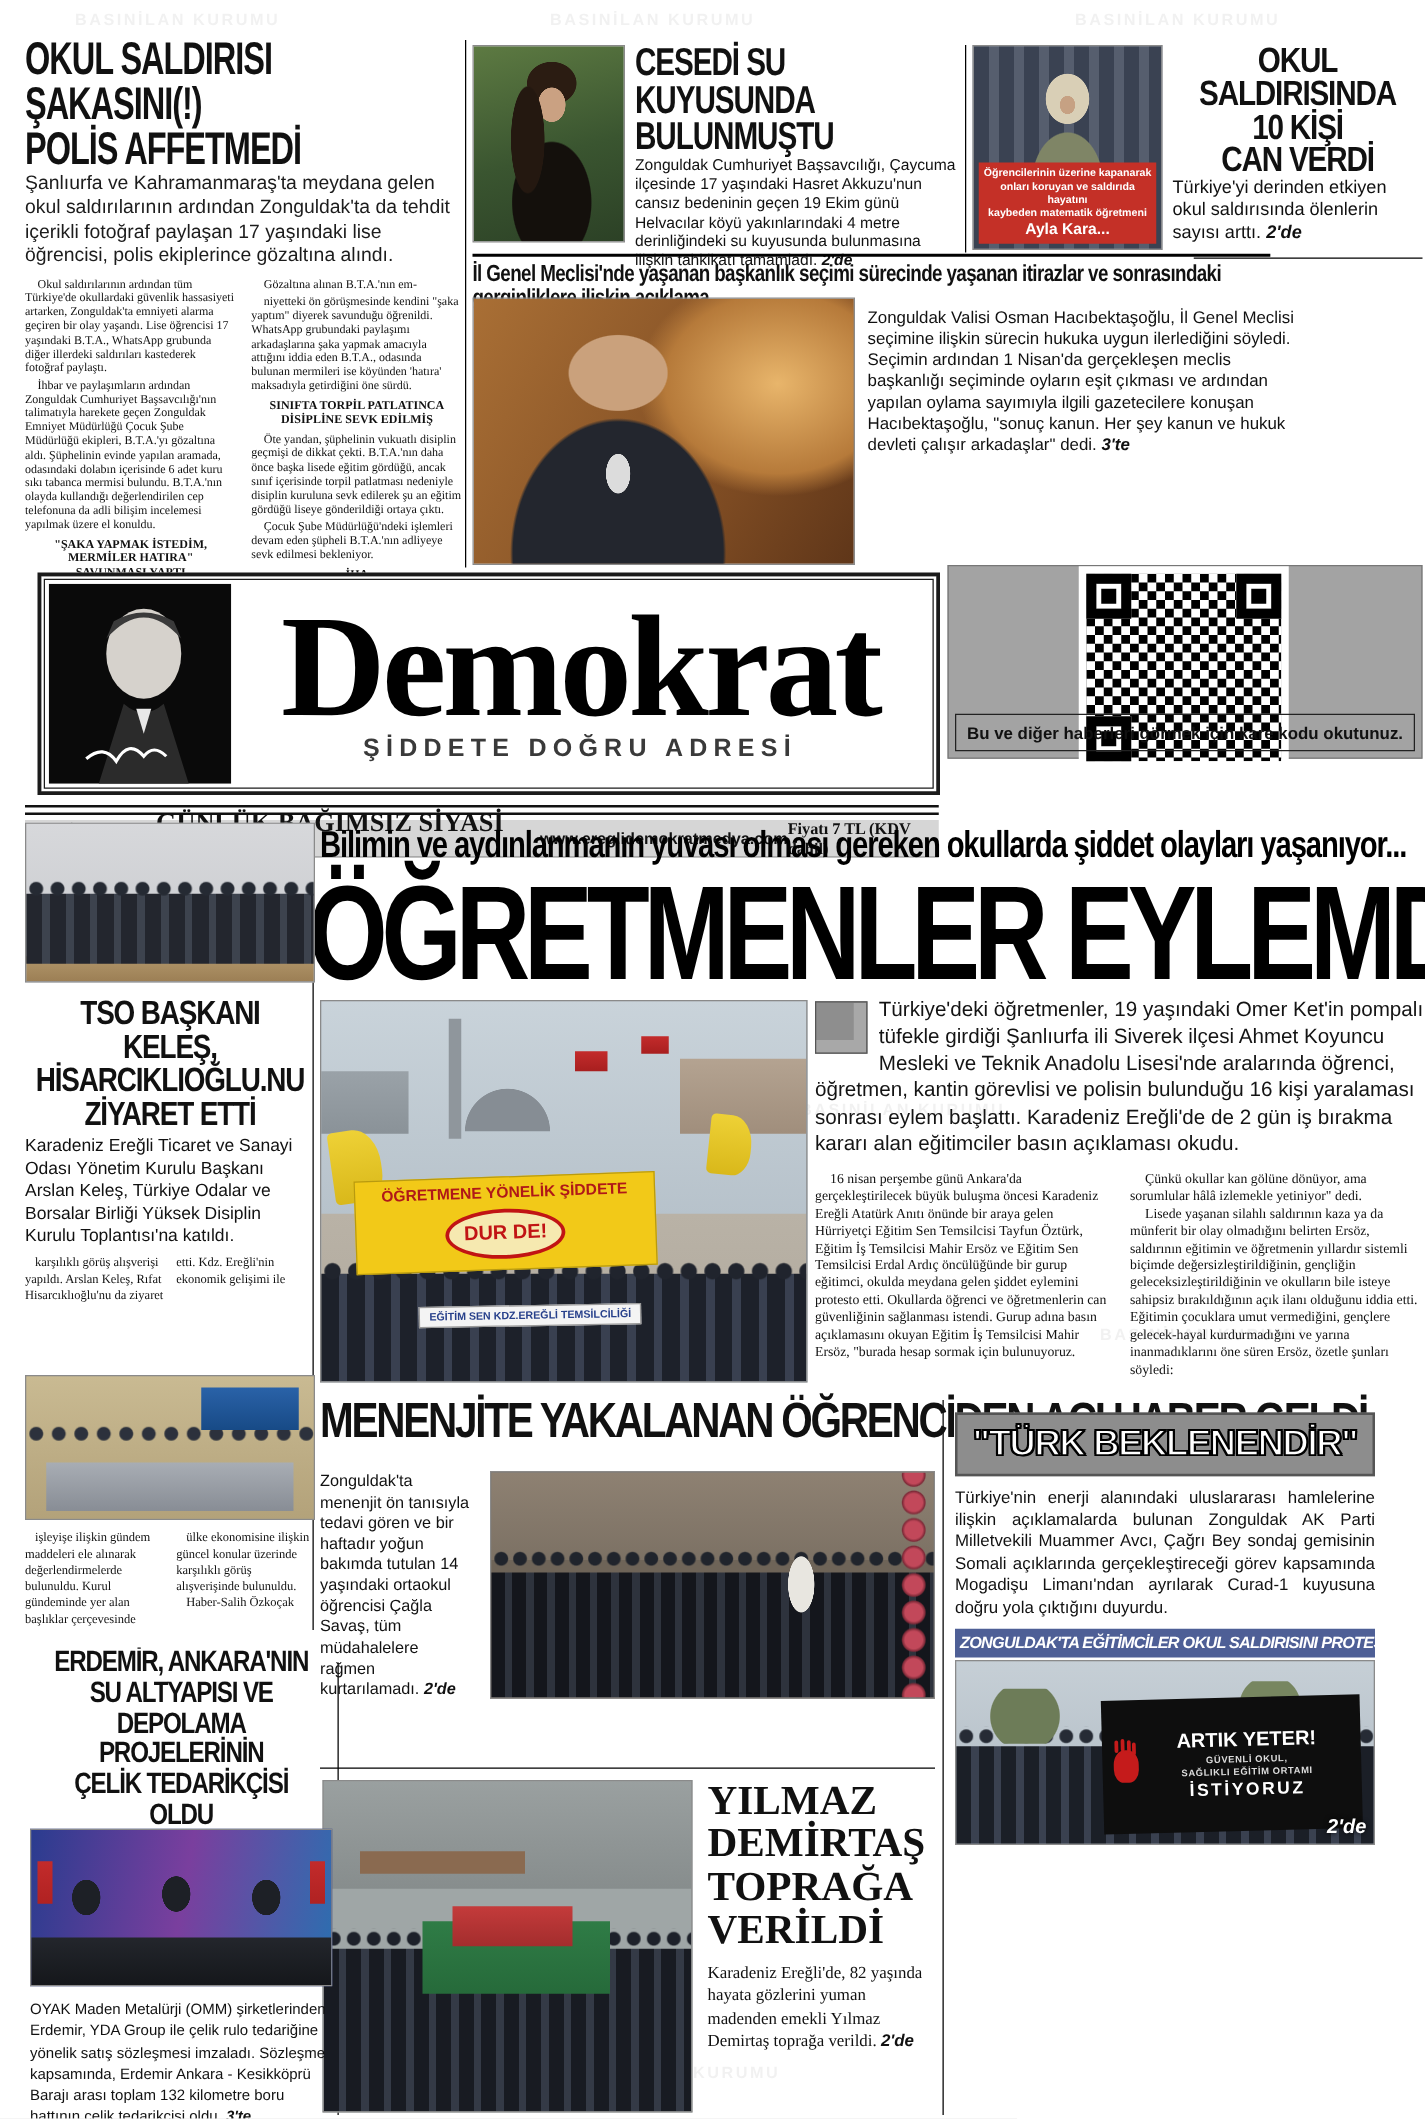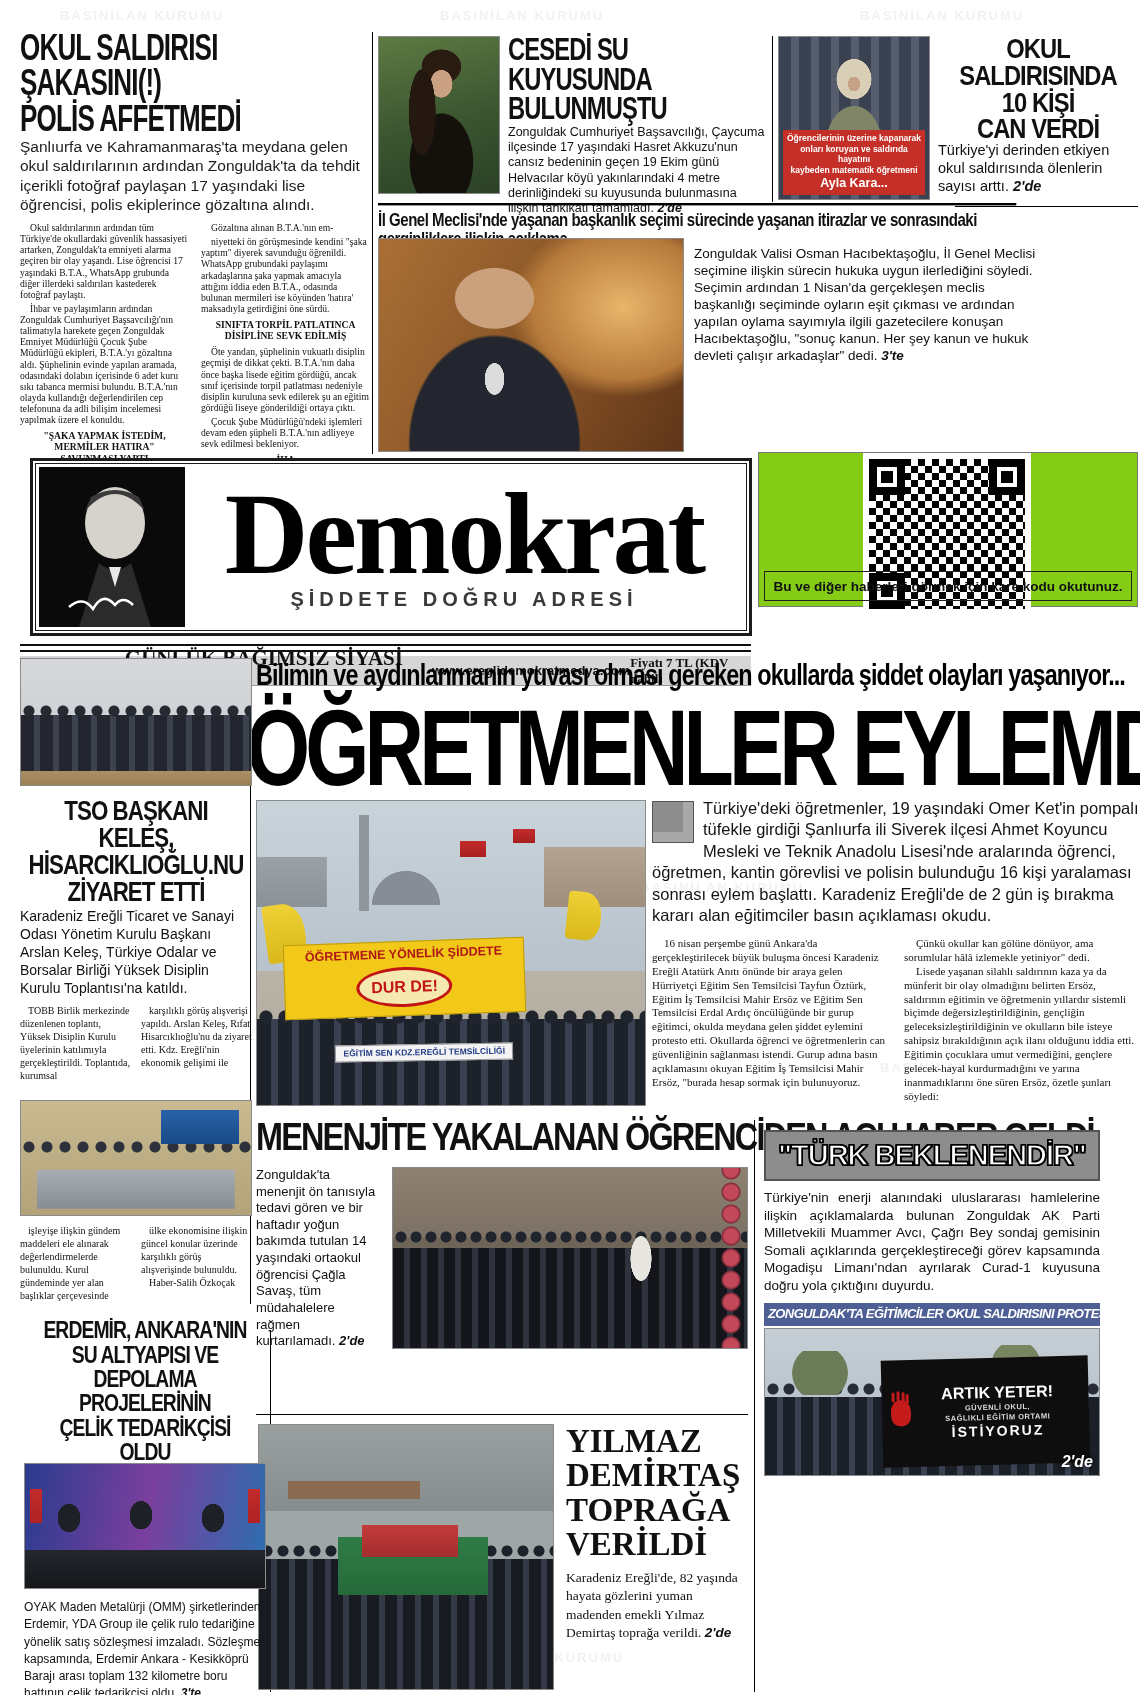--- a/index.html
+++ b/index.html
@@ -159,21 +159,21 @@
   .ata{width:146px;height:160px;flex:none;}
   .mast-right{flex:1;text-align:center;}
   .mast-title{font:bold 116px/0.88 "Liberation Serif",serif;letter-spacing:-3px;color:#000;}
   .mast-slogan{font:bold 20px "Liberation Sans",sans-serif;letter-spacing:5px;color:#3a3a3a;margin-top:2px;}
   #drule{left:20px;top:644px;width:731px;height:8px;border-top:2.5px solid #111;border-bottom:2.5px solid #111;}
   #dateline{left:20px;top:656px;width:731px;height:30px;background:#d6d6d6;border-bottom:1px solid #9a9a9a;
             display:flex;align-items:center;justify-content:space-between;padding:0 10px;}
   .dl-date,.dl-price{font:bold 13px "Liberation Serif",serif;}
   .dl-gazete{font:bold 21px "Liberation Serif",serif;}
   .dl-web{font:bold 13px "Liberation Sans",sans-serif;}
-  #qrbox{left:758px;top:452px;width:380px;height:155px;border:1px solid #777;background:#84cc16;}
+  #qrbox{left:758px;top:452px;width:380px;height:155px;border:1px solid #777;background:#a3a3a3;}
   .qr{position:absolute;left:110px;top:6px;width:156px;height:150px;
       background:conic-gradient(#000 25%,#fff 0 50%,#000 0 75%,#fff 0) 0 0/14px 14px;outline:6px solid #fff;}
   .qf{position:absolute;width:36px;height:36px;background:#fff;border:8px solid #000;
       box-shadow:inset 0 0 0 4px #fff,inset 0 0 0 11px #000;}
   .qf1{left:0;top:0;}.qf2{right:0;top:0;}.qf3{left:0;bottom:0;}
   .qr-cap{position:absolute;left:5px;right:5px;bottom:5px;height:30px;border:1.5px solid #222;
           display:flex;align-items:center;justify-content:center;
           font:bold 13.5px "Liberation Sans",sans-serif;}
   
   #kicker{left:256px;top:660px;width:884px;height:36px;font:bold 26px/1 "Liberation Sans",sans-serif;
@@ -208,21 +208,21 @@
   #main-text{left:652px;top:798px;width:488px;height:322px;overflow:hidden;}
   .dropbox{float:left;width:42px;height:42px;margin:3px 9px 2px 0;background:#8e8e8e;
            border:1px solid #555;box-shadow:inset -10px -10px 0 #a8a8a8;}
   .ms-lead{font:16.5px/1.3 "Liberation Sans",sans-serif;color:#141414;}
   .ms-cols{margin-top:10px;height:196px;column-count:2;column-gap:16px;font-size:11px;line-height:1.27;overflow:hidden;}
   .ms-cols p{margin:0;text-indent:12px;}
   
   #menenjit{left:256px;top:1118px;width:492px;height:290px;}
   .menj-head{font:bold 36px/0.97 "Liberation Sans",sans-serif;letter-spacing:-2px;
              transform:scale(.9,1.1);transform-origin:top left;white-space:nowrap;}
-  .menj-row{display:flex;gap:10px;margin-top:14px;align-items:center;}
+  .menj-row{display:flex;gap:10px;margin-top:24px;}
   .menj-body{width:126px;flex:none;font:13px/1.28 "Liberation Sans",sans-serif;}
   .menj-photo{flex:1;height:182px;}
   
   #rule-yilmaz{left:256px;top:1414px;width:492px;}
   #yilmaz{left:258px;top:1424px;width:490px;height:268px;display:flex;gap:12px;}
   .yil-photo{width:296px;height:266px;flex:none;}
   .yil-right{flex:1;}
   .yil-head{font:bold 33px/1.04 "Liberation Serif",serif;}
   .yil-body{margin-top:8px;font:13.5px/1.35 "Liberation Serif",serif;}
   
@@ -377,21 +377,20 @@
   <div id="kicker" class="abs">Bilimin ve aydınlanmanın yuvası olması gereken okullarda şiddet olayları yaşanıyor...</div>
   <div id="mainhead" class="abs">ÖĞRETMENLER EYLEMDE!</div>
 
   <div id="tso" class="abs">
     <div class="ph ph-tso1 tso-photo1"></div>
     <div class="tso-head pl">TSO BAŞKANI KELEŞ,
 HİSARCIKLIOĞLU.NU
 ZİYARET ETTİ</div>
     <div class="tso-lead">Karadeniz Ereğli Ticaret ve Sanayi Odası Yönetim Kurulu Başkanı Arslan Keleş, Türkiye Odalar ve Borsalar Birliği Yüksek Disiplin Kurulu Toplantısı'na katıldı.</div>
     <div class="tso-cols">
-      <p>TOBB Birlik merkezinde düzenlenen toplantı, Yüksek Disiplin Kurulu üyelerinin katılımıyla gerçekleştirildi. Toplantıda, kurumsal</p>
       <p>karşılıklı görüş alışverişi yapıldı. Arslan Keleş, Rıfat Hisarcıklıoğlu'nu da ziyaret etti. Kdz. Ereğli'nin ekonomik gelişimi ile</p>
     </div>
     <div class="ph ph-meeting tso-photo2"></div>
     <div class="tso-cols tso-cols2">
       <p>işleyişe ilişkin gündem maddeleri ele alınarak değerlendirmelerde bulunuldu. Kurul gündeminde yer alan başlıklar çerçevesinde</p>
       <p>ülke ekonomisine ilişkin güncel konular üzerinde karşılıklı görüş alışverişinde bulunuldu.</p>
       <p>Haber-Salih Özkoçak</p>
     </div>
   </div>
 

